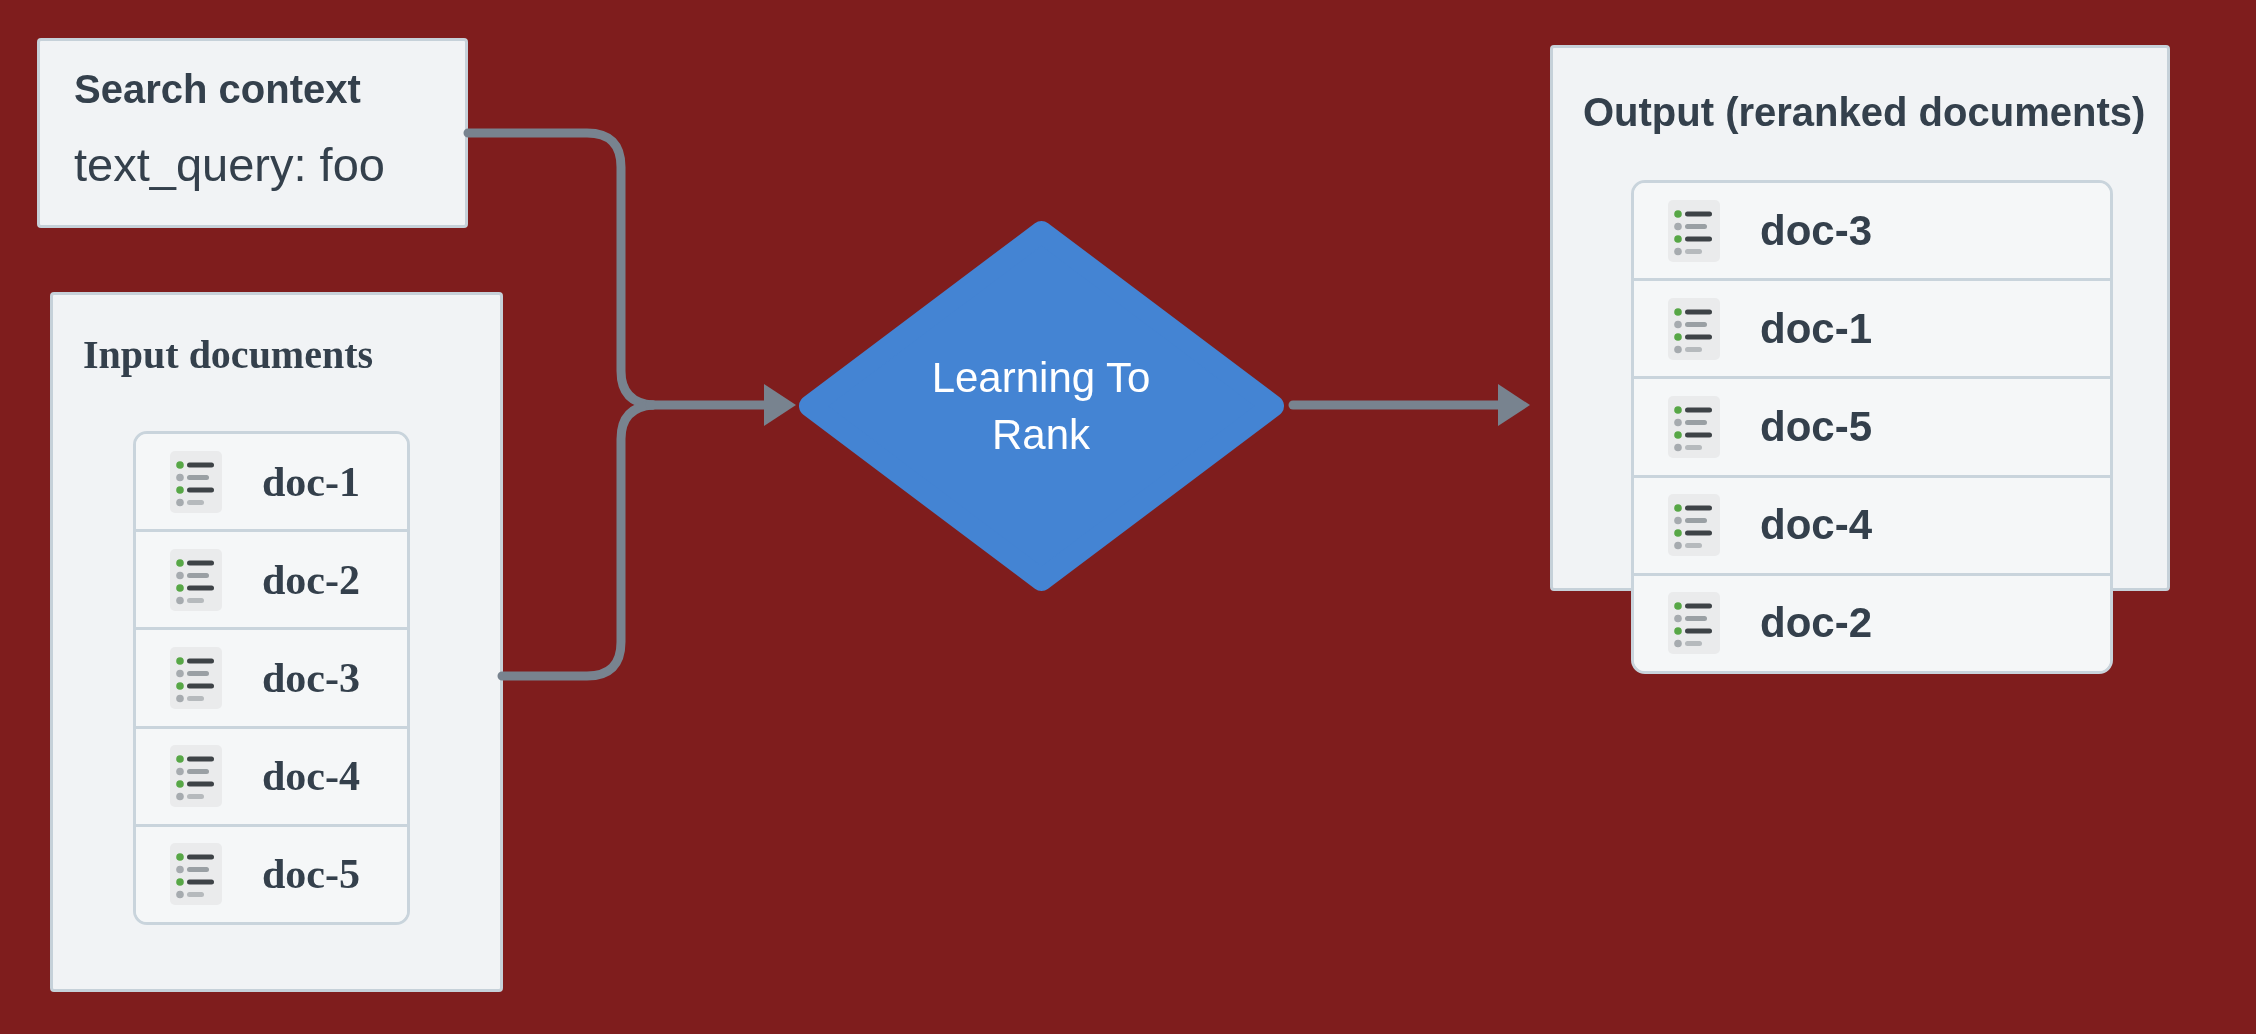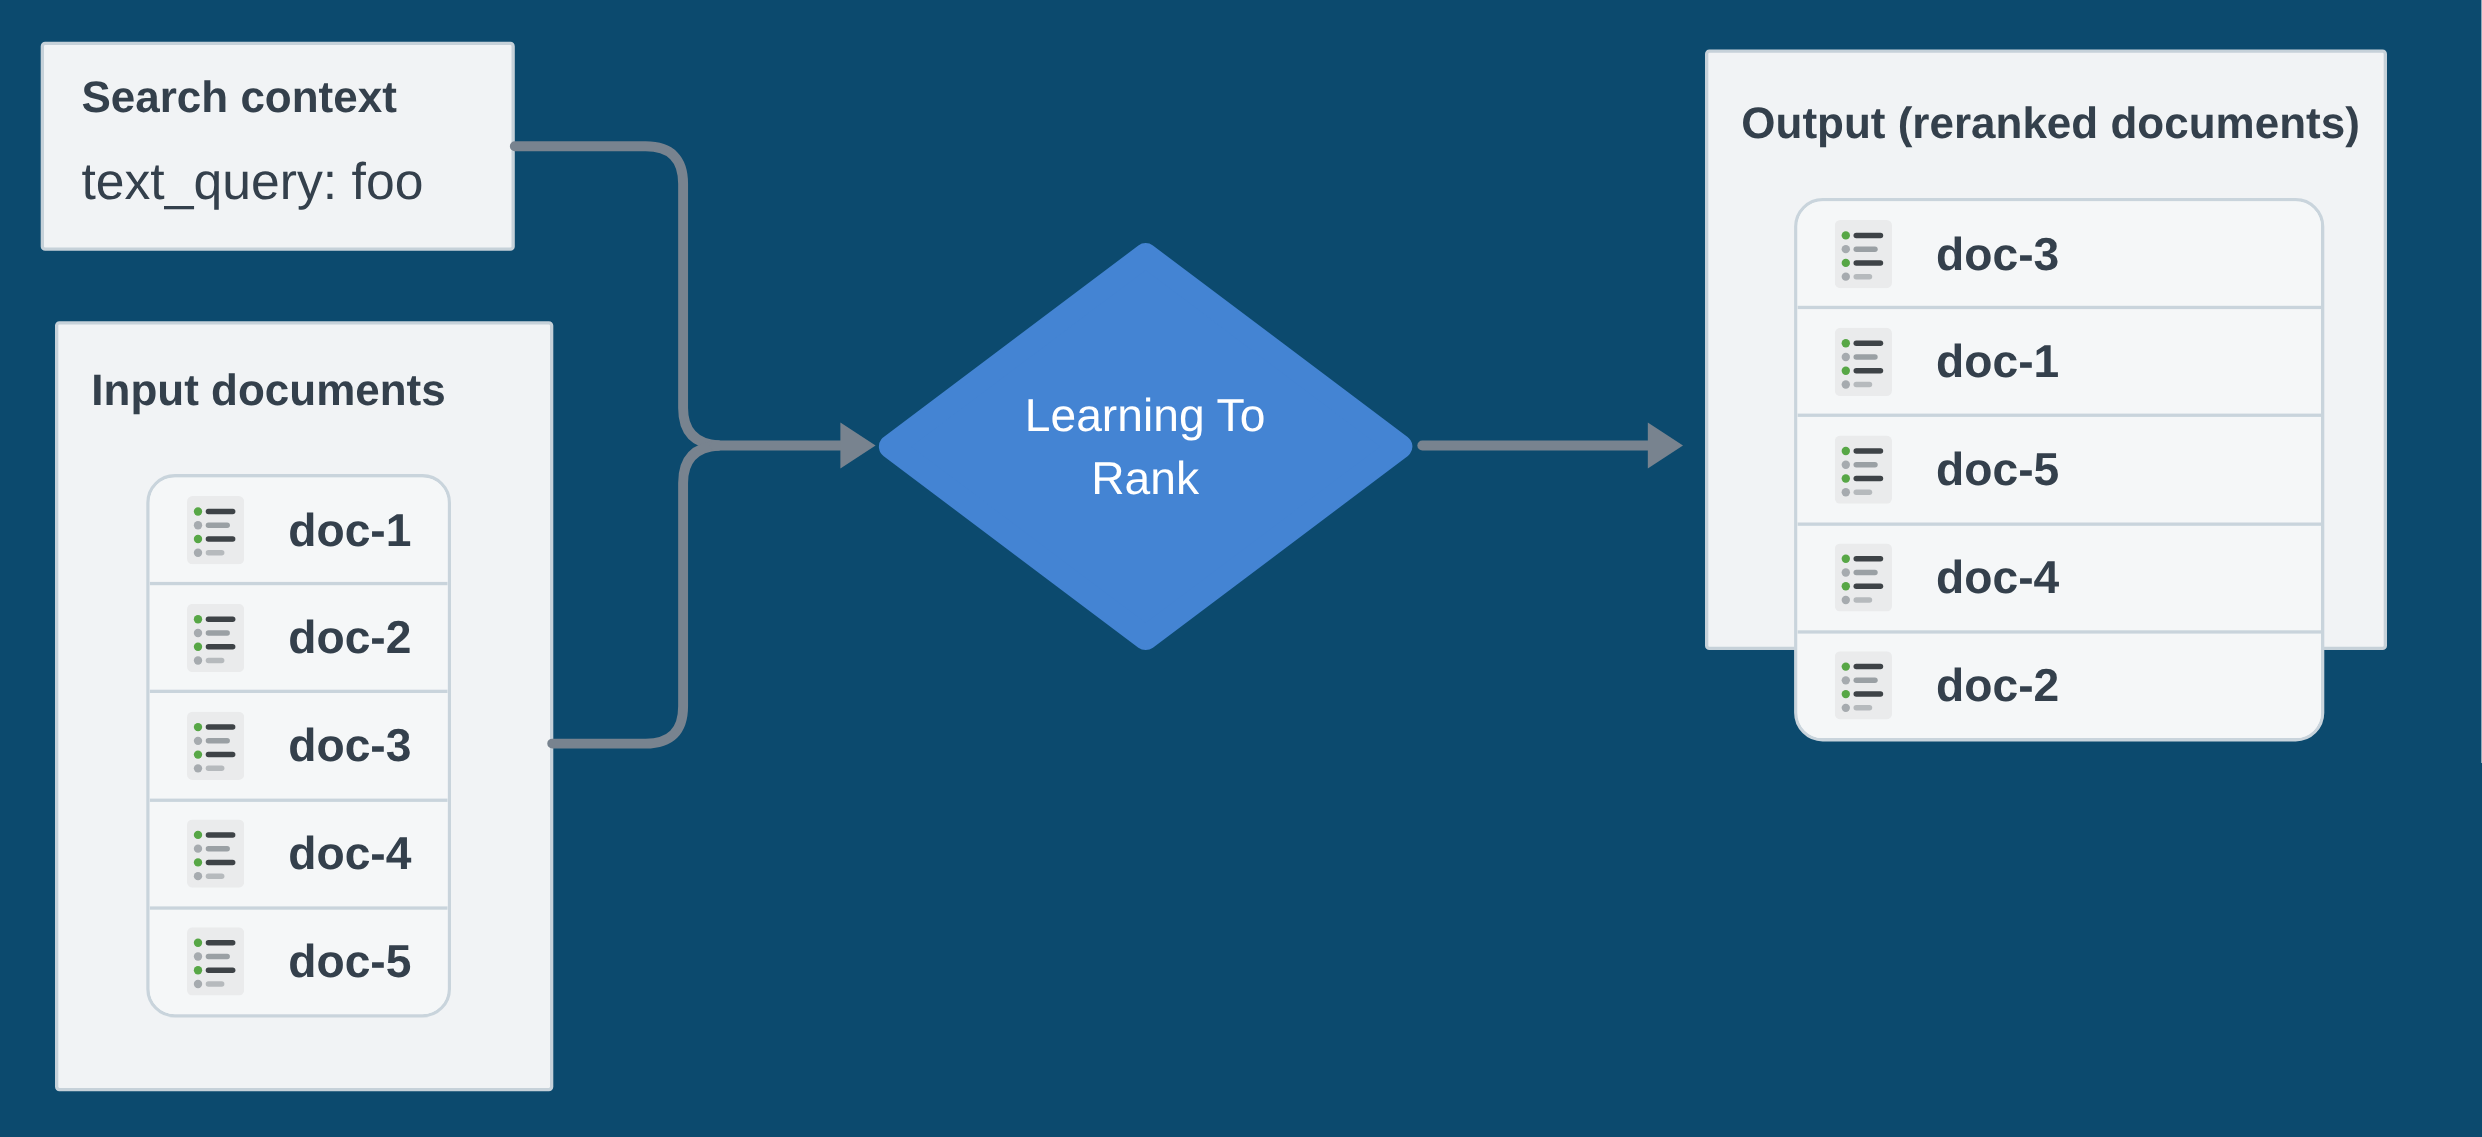--- a/index.html
+++ b/index.html
@@ -16,49 +16,49 @@
     --icon-dark: #3e4347;
     --icon-light: #b6babd;
   }
   * { box-sizing: border-box; margin: 0; padding: 0; }
   html, body { background: #ffffff; }
   body { font-family: "Liberation Sans", sans-serif; color: var(--text); }
   .canvas {
     position: relative;
     width: 2256px;
     height: 1034px;
-    background: #0c4a6e;
+    background: #7f1d1d;
     overflow: hidden;
   }
   .box {
     position: absolute;
     background: var(--box-fill);
     border: 3px solid var(--box-border);
     border-radius: 4px;
   }
   .box-title {
     font-size: 40px;
     font-weight: bold;
     line-height: 52px;
     color: var(--text);
   }
   .search-box { left: 37px; top: 38px; width: 431px; height: 190px; padding: 22px 34px; }
   .search-box .box-title { margin-bottom: 24px; }
   .query-text { font-size: 47px; line-height: 52px; color: var(--text); font-weight: normal; }
 
-  .input-box  { left: 50px;  top: 292px; width: 453px; height: 700px; padding: 34px 0 0 30px; }
+  .input-box  { left: 50px;  top: 292px; width: 453px; height: 700px; padding: 34px 0 0 30px; font-family: Liberation Serif, serif; }
   .output-box { left: 1550px; top: 45px; width: 620px; height: 546px; padding: 38px 0 0 30px; }
 
   .doc-list {
     position: absolute;
     display: flex;
     flex-direction: column;
     background: var(--row-fill);
     border: 3px solid var(--inner-border);
-    border-radius: 26px;
+    border-radius: 14px;
     overflow: hidden;
   }
   .input-box .doc-list  { left: 80px; top: 136px; width: 277px; height: 494px; }
   .output-box .doc-list { left: 78px; top: 132px; width: 482px; height: 494px; }
   .doc-row {
     flex: 1;
     display: flex;
     align-items: center;
     padding-left: 34px;
     gap: 40px;

